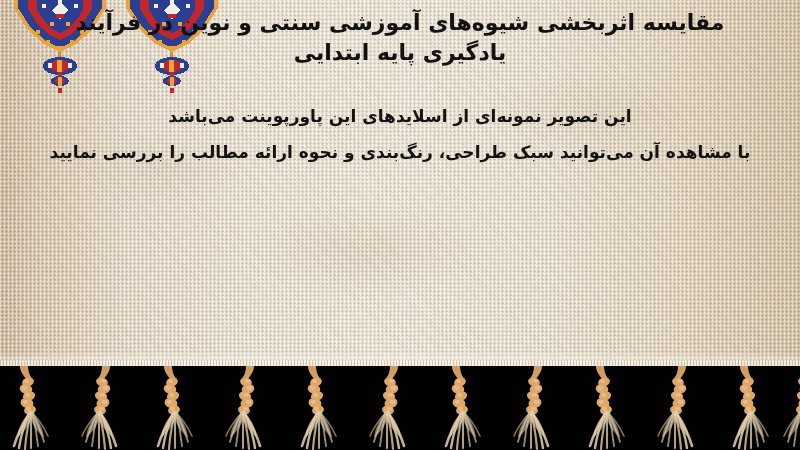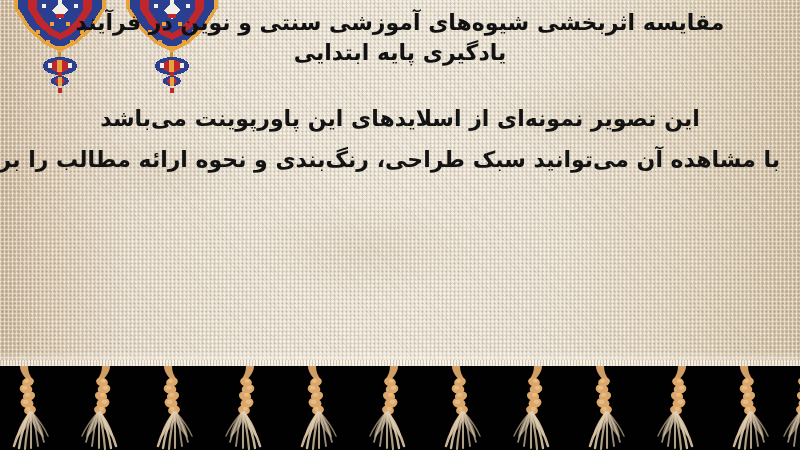--- a/index.html
+++ b/index.html
@@ -152,21 +152,21 @@
     letter-spacing: 0px;
   }
   .body-block {
     position: absolute;
     top: 108px;
     right: 20px;
     width: 760px;
     text-align: center;
   }
   .body-line {
-    font-size: 22px;
+    font-size: 17px;
     font-weight: bold;
     color: #131313;
     line-height: 1;
     margin: 0 0 19px 0;
     white-space: nowrap;
   }
   .body-line:last-child { margin-bottom: 0; }
 
   
   .fringe-area {

